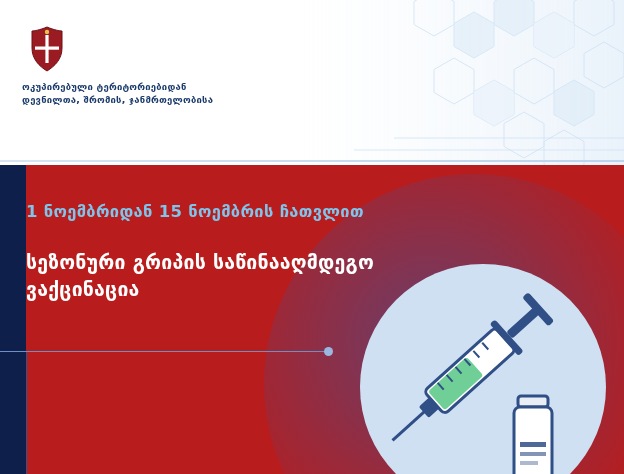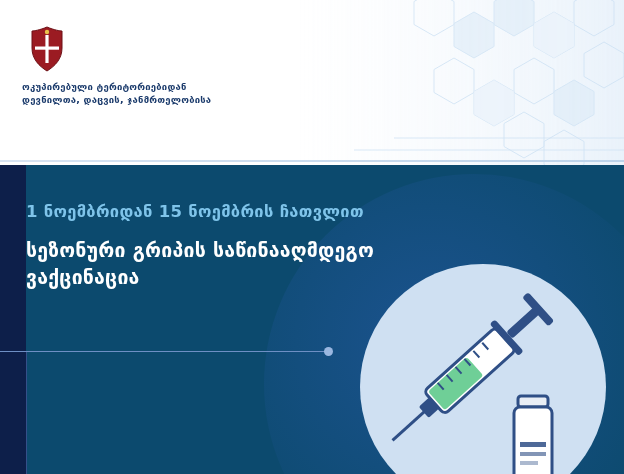--- a/index.html
+++ b/index.html
@@ -66,21 +66,21 @@
   }
   .ministry-text div { white-space: nowrap; }
 
   
   .main-panel {
     position: absolute;
     left: 0;
     top: 165px;
     width: 624px;
     height: 309px;
-    background: #0c4a6e;
+    background: #b91c1c;
     overflow: hidden;
   }
   
   .left-accent {
     position: absolute;
     left: 0; top: 0;
     width: 26px;
     height: 309px;
     background: #0d1f4a;
   }
@@ -101,21 +101,21 @@
     top: 37px;
     font-size: 16.5px;
     font-weight: bold;
     color: #7fc4ea;
     letter-spacing: 0.3px;
   }
 
   .headline {
     position: absolute;
     left: 26px;
-    top: 72px;
+    top: 84px;
     width: 430px;
     font-size: 19.5px;
     font-weight: bold;
     line-height: 27px;
     color: #ffffff;
     letter-spacing: 0.2px;
   }
 
   
   .rule {
@@ -214,21 +214,21 @@
 
     <svg class="emblem" viewBox="0 0 34 46" xmlns="http://www.w3.org/2000/svg">
       <path d="M17 1 C10 4 4 5 2 5 L2 22 C2 33 9 40 17 45 C25 40 32 33 32 22 L32 5 C30 5 24 4 17 1 Z" fill="#9b1b22" stroke="#6d1016" stroke-width="1"></path>
       <rect x="15.4" y="9" width="3.2" height="28" fill="#ffffff"></rect>
       <rect x="5" y="20.5" width="24" height="3.2" fill="#ffffff"></rect>
       <circle cx="17" cy="6" r="2.2" fill="#e8c34a"></circle>
     </svg>
 
     <div class="ministry-text">
       <div>ოკუპირებული ტერიტორიებიდან</div>
-      <div>დევნილთა, დაცვის, ჯანმრთელობისა</div>
+      <div>დევნილთა, შრომის, ჯანმრთელობისა</div>
     </div>
 
     <div class="header-line"></div>
   </div>
 
   <div class="main-panel">
     <div class="left-accent"></div>
     <div class="glow"></div>
 
     <div class="date-line">1 ნოემბრიდან 15 ნოემბრის ჩათვლით</div>

